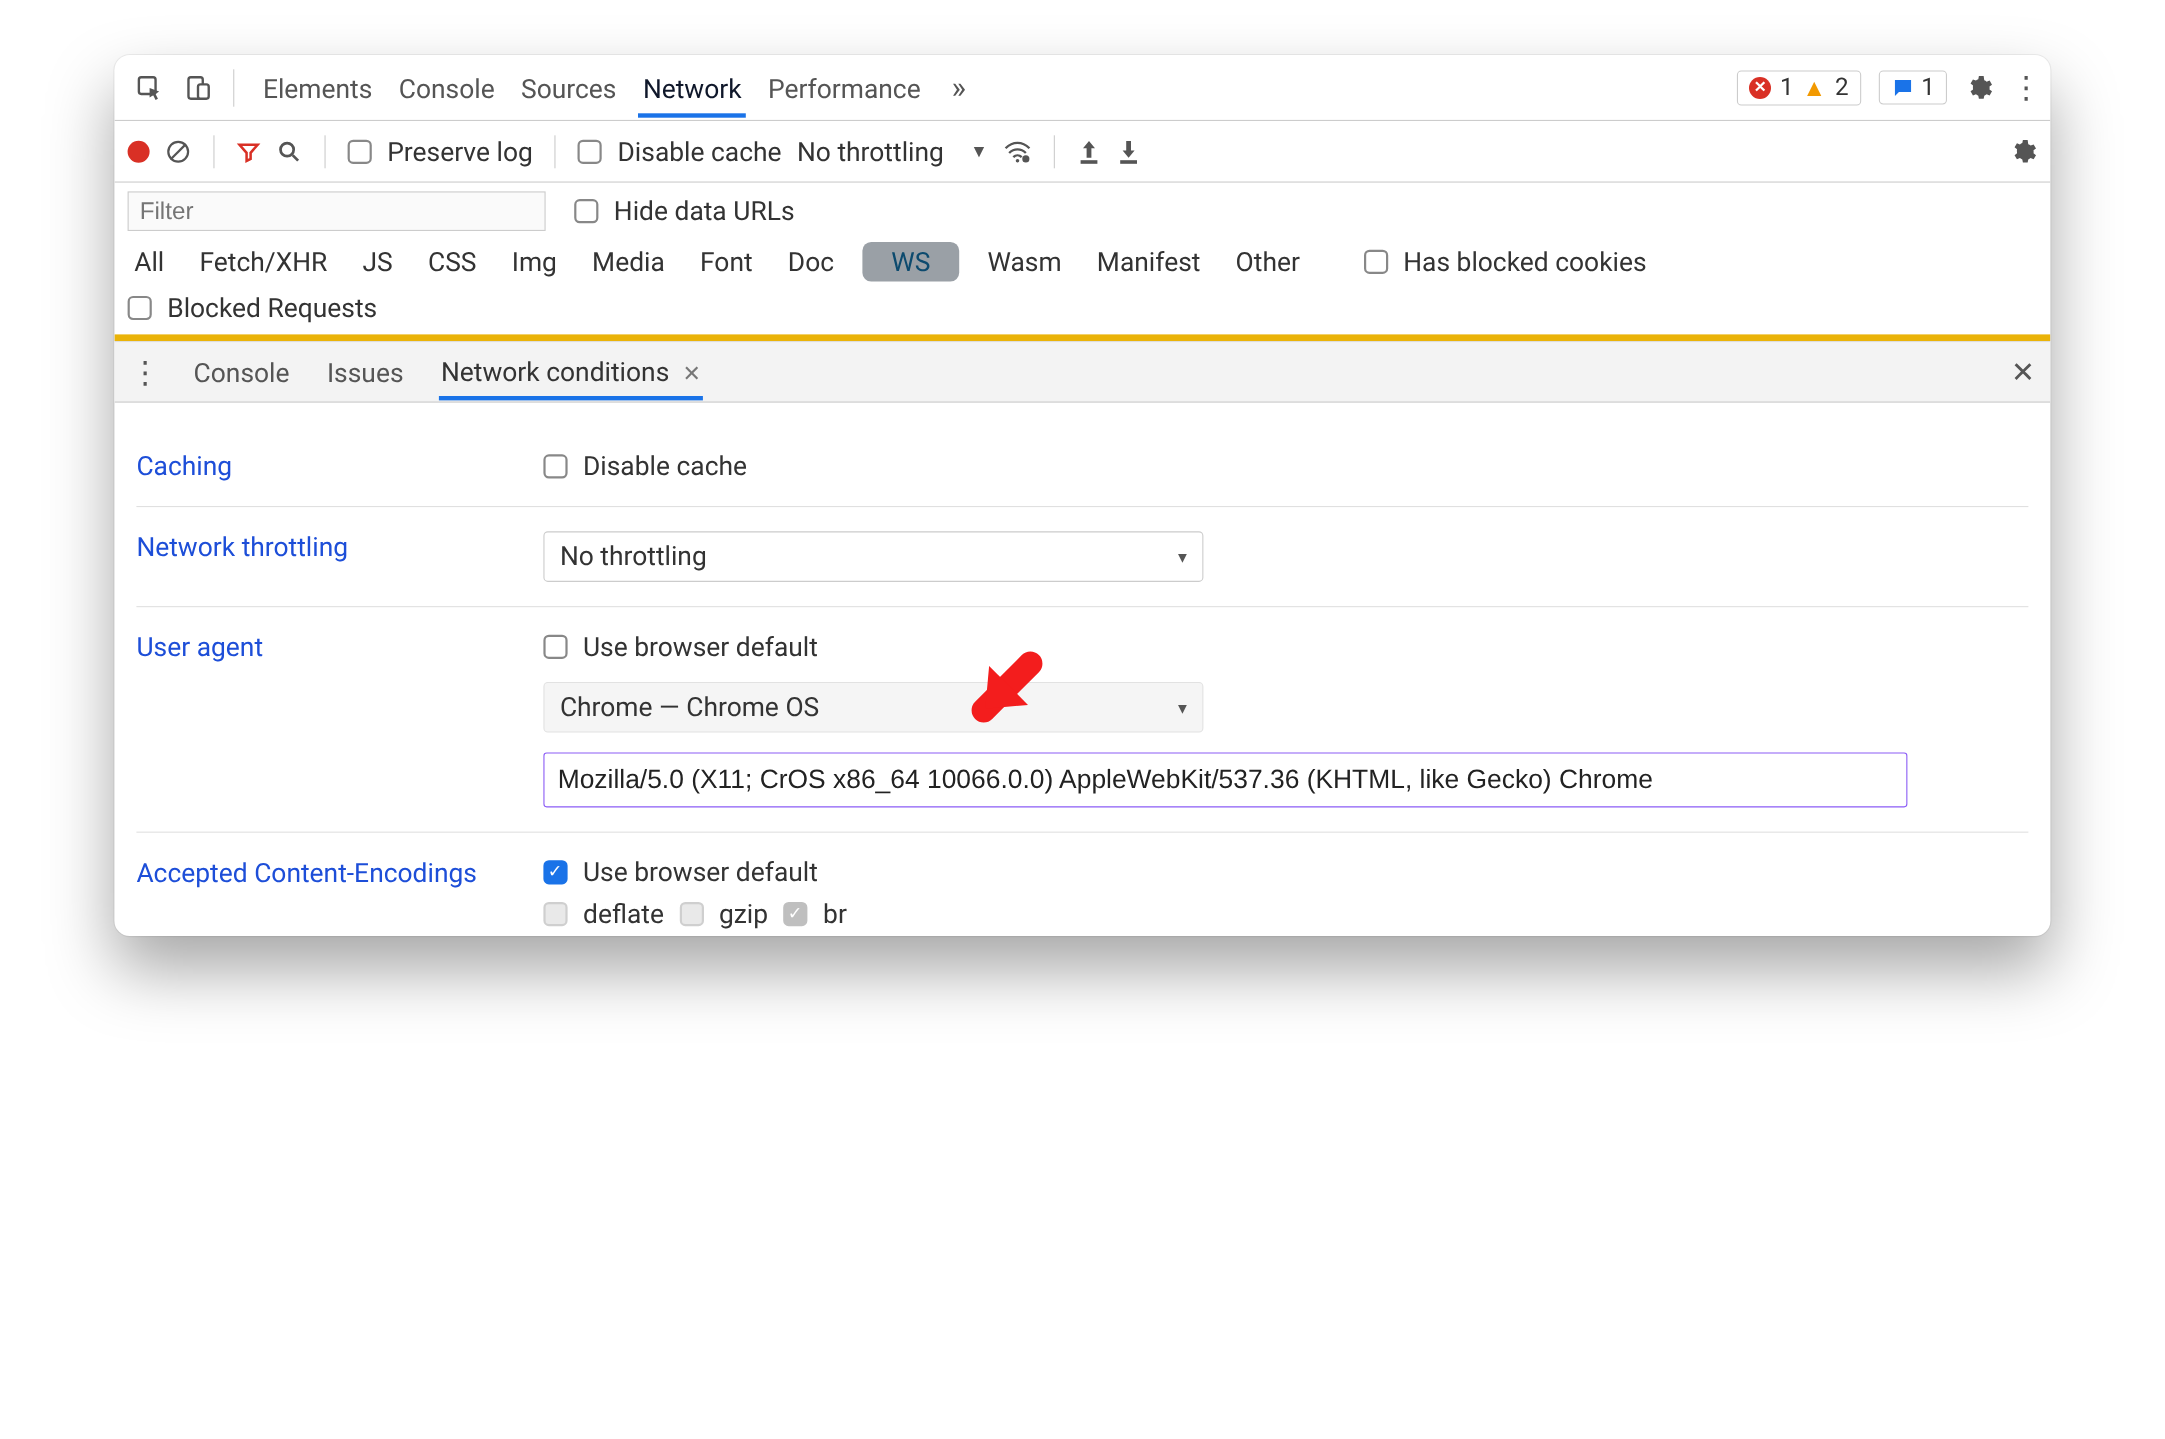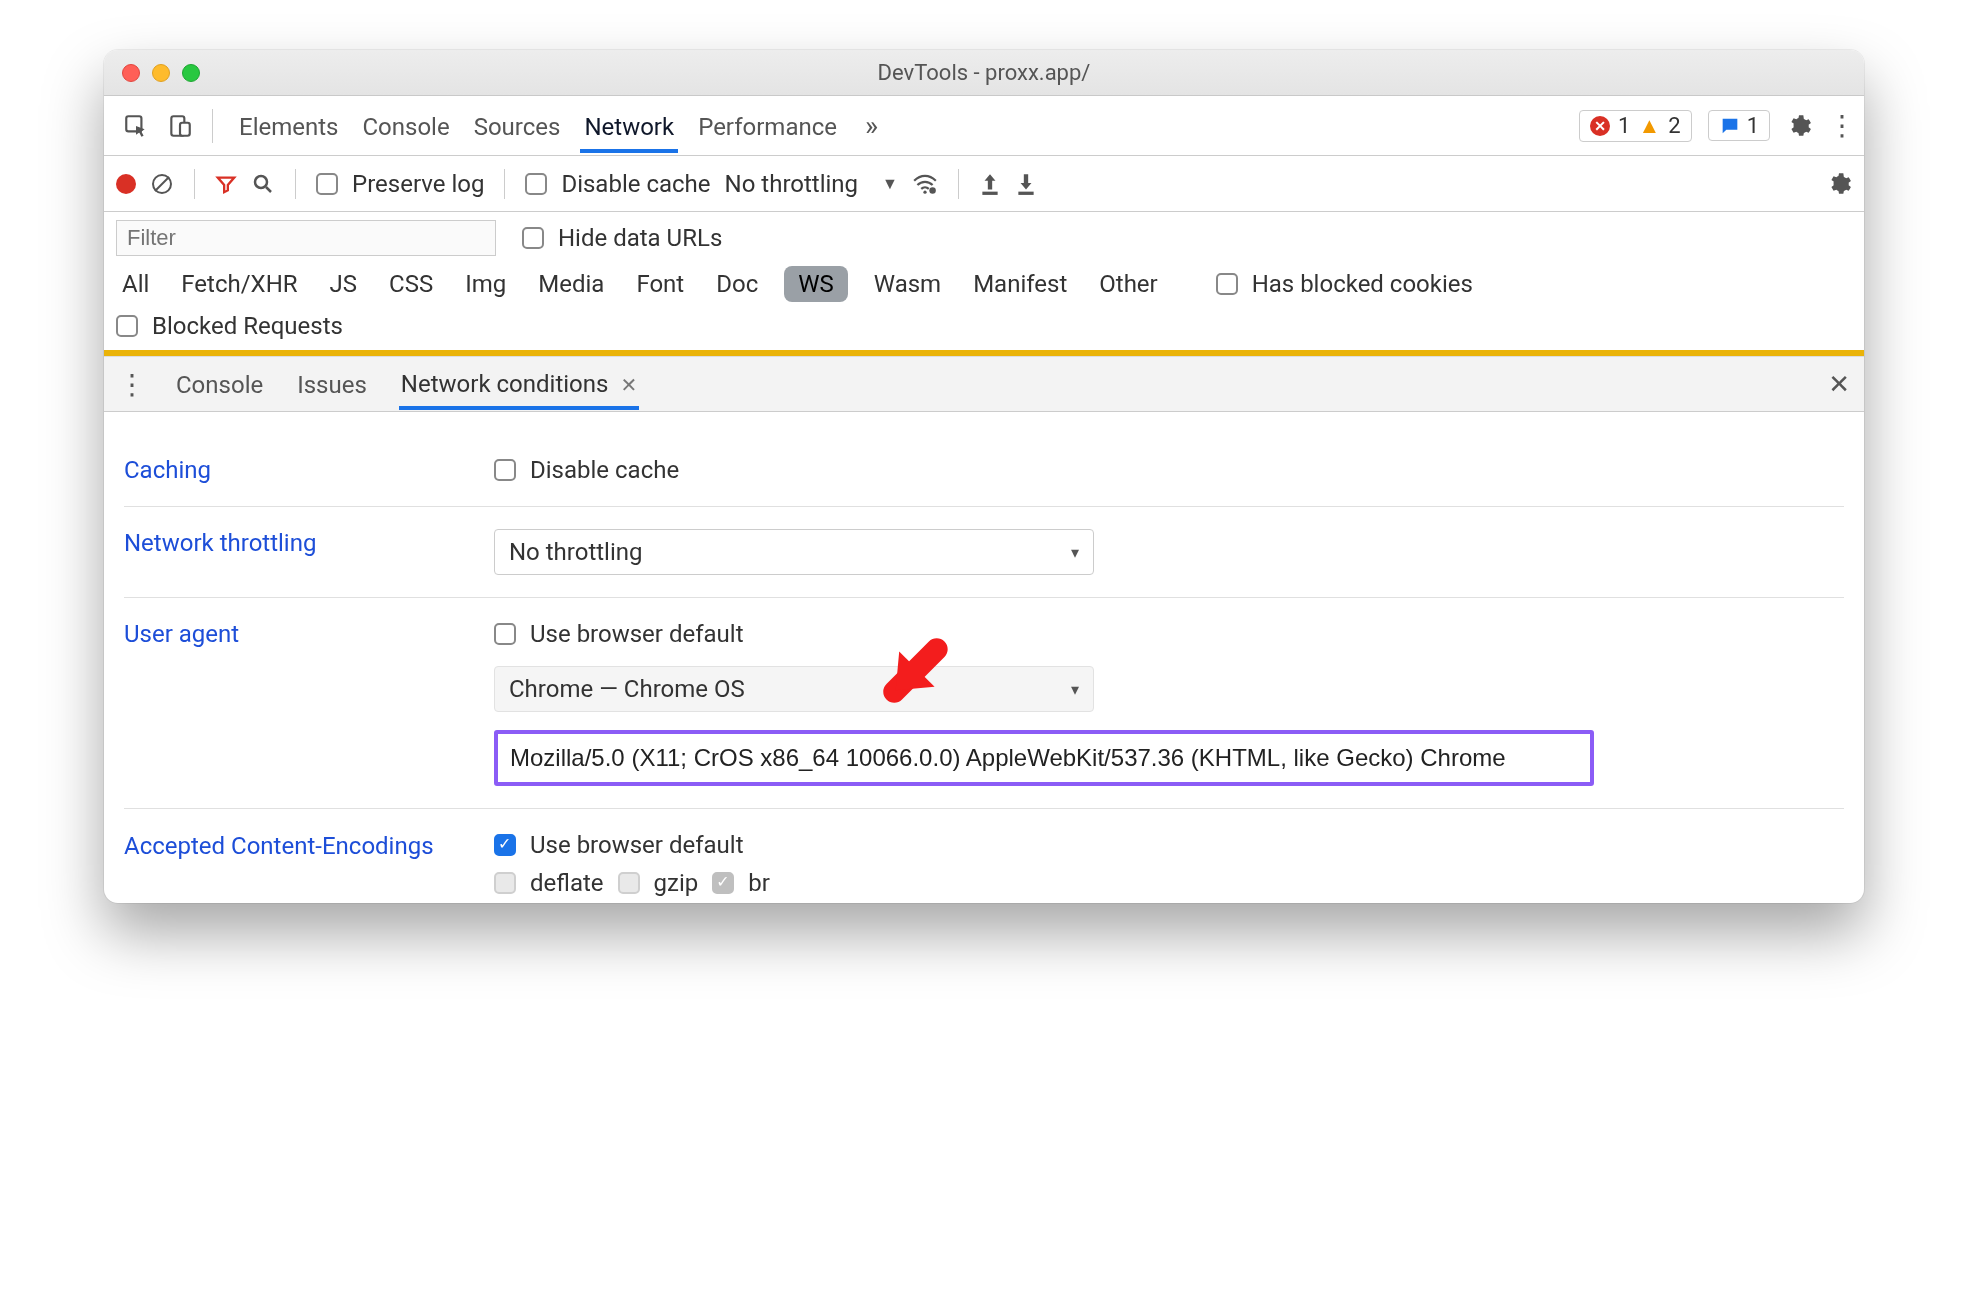--- a/index.html
+++ b/index.html
@@ -73,21 +73,21 @@
   
   .filterrow {
     border-bottom: 6px solid #eab308;
     padding: 8px 12px 10px;
     font-size: 24px; color:#333;
   }
   .filterrow .row1 { display:flex; align-items:center; gap:26px; margin-bottom:10px;}
   .filterinput { width:380px; height:36px; border:1px solid #ccc; background:#fafafa; padding:4px 10px; font-size:22px; color:#888;}
   .filterrow .row2 { display:flex; align-items:center; gap:20px; flex-wrap:wrap; }
   .ftype { color:#333; padding:4px 6px; border-radius:8px; }
-  .ftype.selected { background:#9aa0a6; color:#000000; padding:4px 14px; }
+  .ftype.selected { background:#9aa0a6; color:#0c4a6e; padding:4px 26px; }
   .filterrow .row3 { margin-top:10px; }
   
   .drawerstrip {
     height:56px; border-top:1px solid #ddd; border-bottom:1px solid #ccc;
     background:#f3f3f3;
     display:flex; align-items:center; padding:0 14px; gap:30px;
     font-size:24px; color:#555;
   }
   .drawerstrip .tab { padding:12px 2px 10px; }
   .drawerstrip .tab.active { color:#333; border-bottom:4px solid #1a73e8; padding-bottom:8px; }
@@ -99,21 +99,21 @@
   .prow:last-child { border-bottom:none; padding-bottom:6px;}
   .plabel { width:360px; color:#1d4ed8; }
   .pcontrols { flex:1; display:flex; flex-direction:column; gap:18px; }
   .select {
     display:flex; align-items:center; justify-content:space-between;
     border:1px solid #ccc; border-radius:4px; padding:8px 14px; font-size:24px;
     background:#fff; min-width:560px; max-width:600px;
   }
   .select.soft { background:#f5f5f5; border:1px solid #e2e2e2; }
   .uainput {
-    width: 1100px; border:4px solid #8b5cf6; border-radius:3px;
+    width: 1240px; border:1px solid #8b5cf6; border-radius:3px;
     padding:10px 12px; font-size:24px; color:#222; background:#fff;
   }
   .chk.checked { background:#1a73e8; border-color:#1a73e8; position:relative;}
   .chk.checked::after { content:"✓"; color:#fff; font-size:16px; position:absolute; left:2px; top:-2px; }
   .chk.disabled { background:#e9e9e9; border-color:#cfcfcf; }
   .chk.disabled.checked { background:#bfbfbf; border-color:#bfbfbf; }
   .inline-opts { display:flex; align-items:center; gap:14px; }
   
   .arrow {
     position:absolute;
@@ -121,28 +121,20 @@
     pointer-events:none;
   }
   .panel-wrap { position:relative; }
   svg { display:block; }
 </style>
 </head>
 <body>
 
 <div class="window">
 
-  <div class="titlebar">
-    <div class="traffic">
-      <span class="dot red"></span>
-      <span class="dot yellow"></span>
-      <span class="dot green"></span>
-    </div>
-    <div class="titlebar-title">DevTools - proxx.app/</div>
-  </div>
 
   <div class="tabstrip">
     <span class="ico">
       <svg width="26" height="26" viewBox="0 0 24 24" fill="none" stroke="#555" stroke-width="2">
           <rect x="3" y="3" width="14" height="14" rx="2"></rect>
           <path d="M12 12l8 3-3 2 2 4-2 1-2-4-3 2z" fill="#555" stroke="none"></path>
         </svg>
     </span>
     <span class="ico">
       <svg width="26" height="26" viewBox="0 0 24 24" fill="none" stroke="#555" stroke-width="2">

